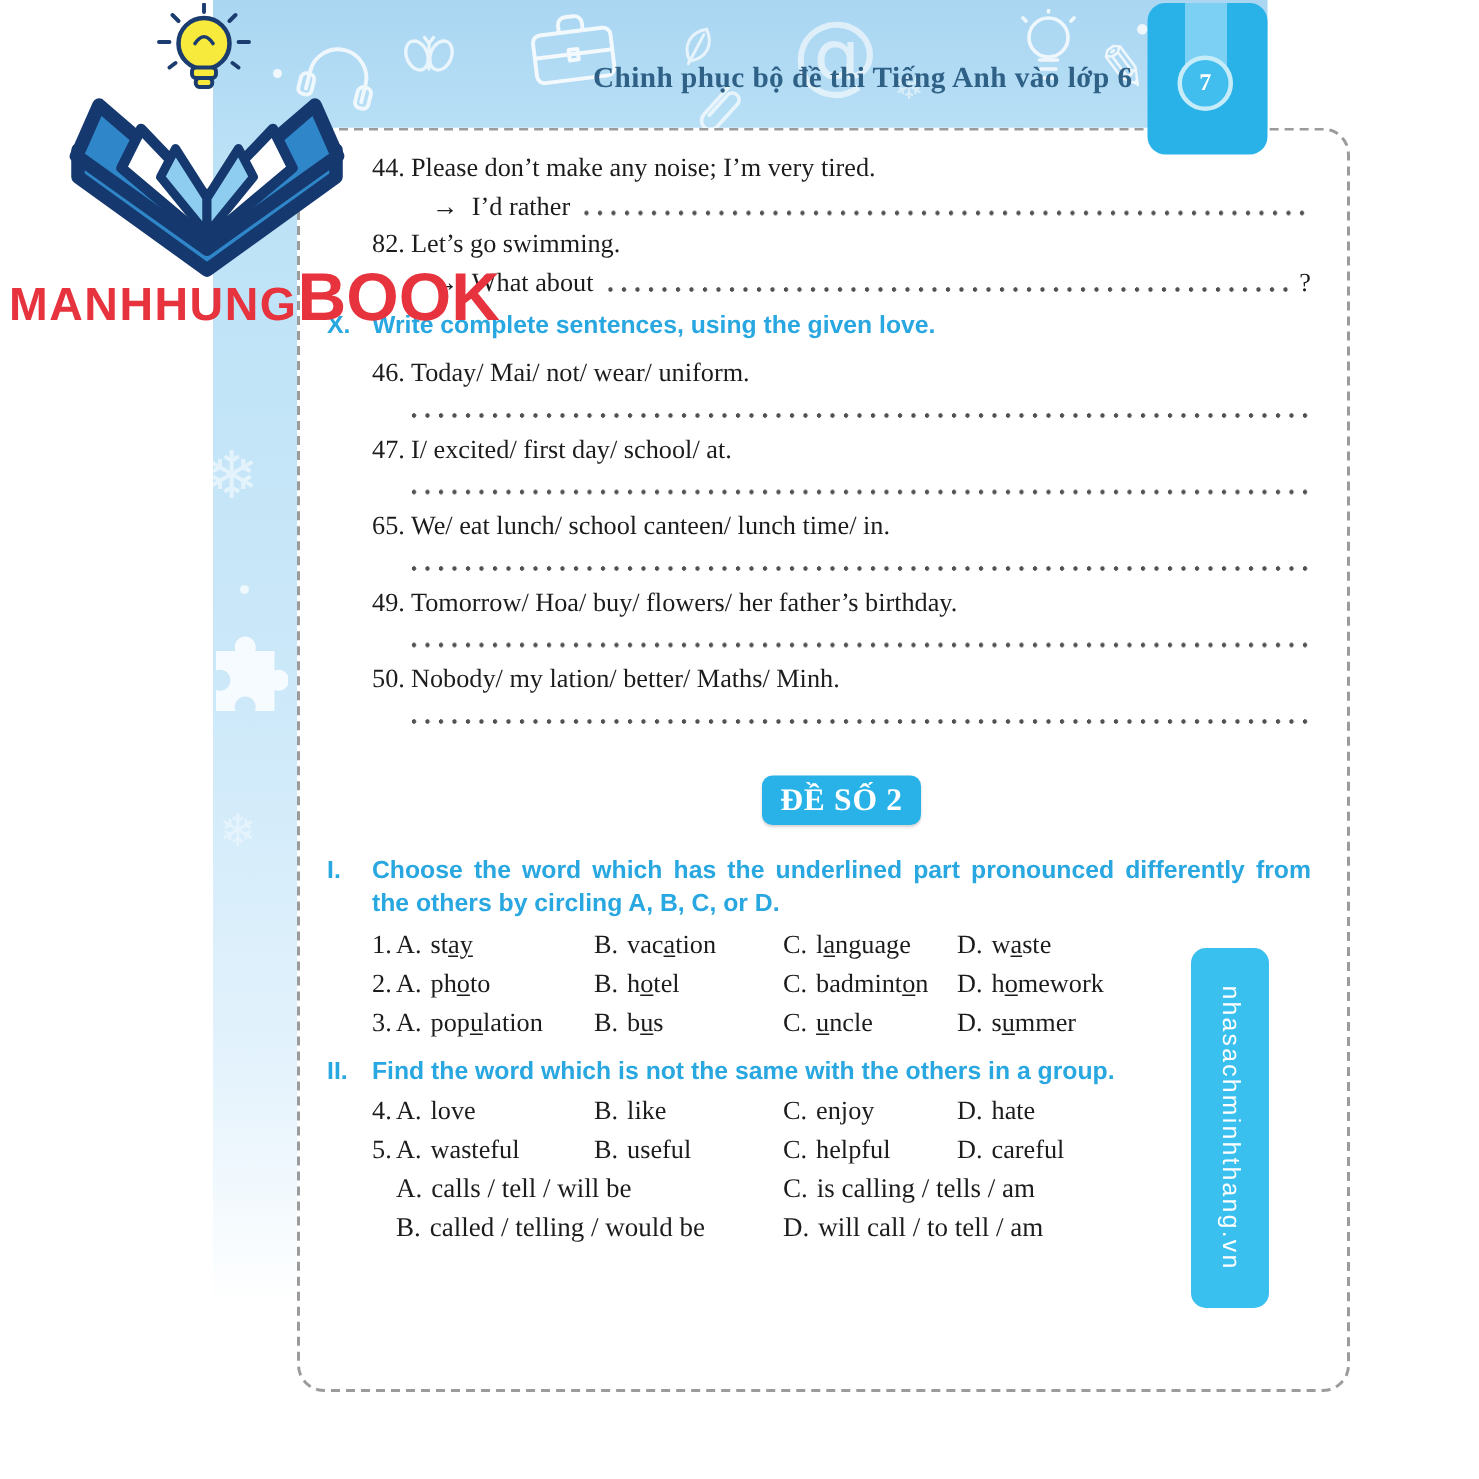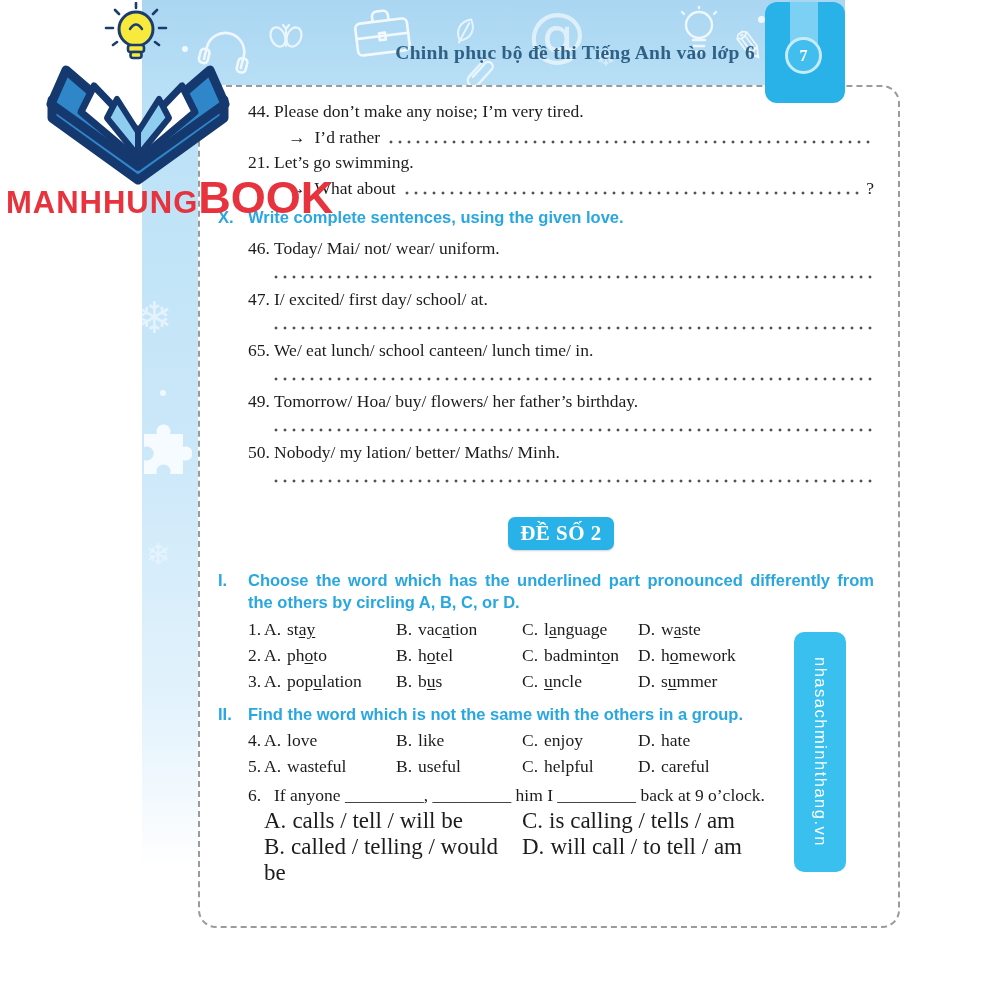--- a/index.html
+++ b/index.html
@@ -54,21 +54,21 @@
   .test-badge{display:inline-block;background:#29b2e8;border-radius:7px;color:#fff;
       font-family:"Liberation Serif",serif;font-weight:bold;font-size:21px;line-height:31px;
       padding:1px 12px;letter-spacing:.5px;box-shadow:0 1px 2px rgba(0,0,0,.18);}
 
   .opt-grid{display:grid;grid-template-columns:16px 132px 126px 116px auto;font-size:17.5px;line-height:26px;}
   #pron-questions{margin-top:3px;}
   #odd-questions{margin-top:2px;}
   .olabel{margin-right:6px;}
   u{text-underline-offset:2px;}
   #q6-stem{margin-top:3px;line-height:26px;}
-  .q6-opts{display:grid;grid-template-columns:258px auto;margin-left:16px;font-size:23px;line-height:26px;}
+  .q6-opts{display:grid;grid-template-columns:258px auto;margin-left:16px;font-size:18px;line-height:26px;}
 
   
   .side-tab{position:absolute;left:794px;top:632px;width:52px;height:240px;background:#3ac0ef;border-radius:10px;
       z-index:3;display:flex;align-items:center;justify-content:center;}
   .side-tab span{writing-mode:vertical-rl;color:#fff;font-family:"Liberation Sans",sans-serif;
       font-size:16.5px;letter-spacing:1.5px;}
 
   
   .watermark{position:absolute;left:0;top:0;width:330px;height:235px;z-index:5;pointer-events:none;}
   .wm-bulb{position:absolute;left:100px;top:2px;}
@@ -174,21 +174,21 @@
 
   <div class="panel">
     <div id="rewrite-items">
         <div class="q-line"><span class="qnum">44.</span><span>Please don’t make any noise; I’m very tired.</span></div>
         <div class="arrow-line">
           <span class="arrow">→</span>
           <span class="stem">I’d rather</span>
           <span class="dots"></span>
           <span class="tail"></span>
         </div>
-        <div class="q-line"><span class="qnum">21.</span><span>Let’s go swimming.</span></div>
+        <div class="q-line"><span class="qnum">82.</span><span>Let’s go swimming.</span></div>
         <div class="arrow-line">
           <span class="arrow">→</span>
           <span class="stem">What about</span>
           <span class="dots"></span>
           <span class="tail">?</span>
         </div>
       </div>
 
     <div class="sec" id="sec-x">
       <span class="sec-num">X.</span>
@@ -264,23 +264,20 @@
         </div>
         <div class="opt-grid">
           <span class="qnum">5.</span>
           <span class="opt"><span class="olabel">A.</span>wasteful</span>
           <span class="opt"><span class="olabel">B.</span>useful</span>
           <span class="opt"><span class="olabel">C.</span>helpful</span>
           <span class="opt"><span class="olabel">D.</span>careful</span>
         </div>
       </div>
 
-    <div class="q-line" id="q6-stem">
-      <span class="qnum">6.</span><span>If anyone _________, _________ him I _________ back at 9 o’clock.</span>
-    </div>
     <div class="q6-opts" id="q6-opts">
         <span class="opt"><span class="olabel">A.</span>calls / tell / will be</span>
         <span class="opt"><span class="olabel">C.</span>is calling / tells / am</span>
         <span class="opt"><span class="olabel">B.</span>called / telling / would be</span>
         <span class="opt"><span class="olabel">D.</span>will call / to tell / am</span>
       </div>
   </div>
 
   <div class="side-tab">
     <span>nhasachminhthang.vn</span>

